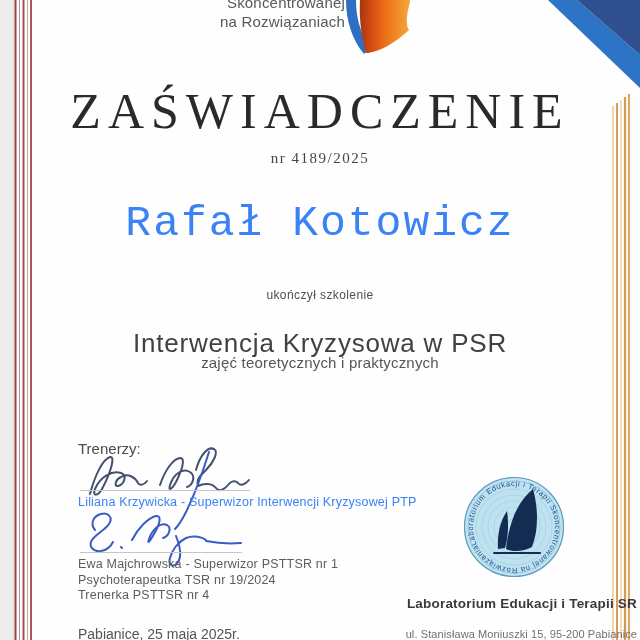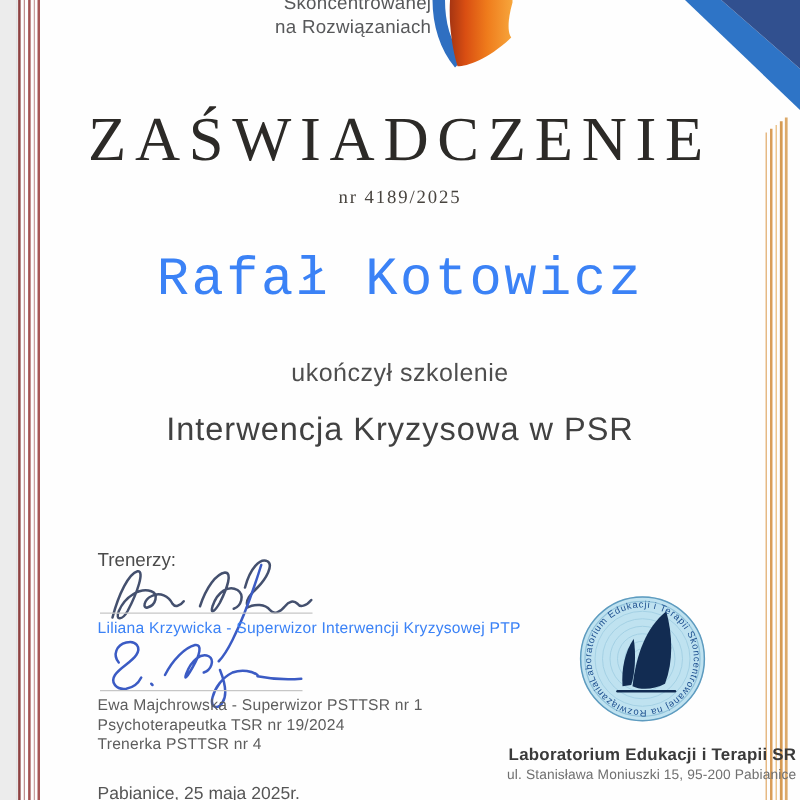--- a/index.html
+++ b/index.html
@@ -11,34 +11,34 @@
   .abs{position:absolute;}
   .centered{left:0;width:640px;text-align:center;}
   
   #scan-edge{left:0;top:0;width:13px;height:640px;background:#ececec;border-right:1px solid #e0dede;}
   
   #org-header{top:-7px;right:295px;text-align:right;font-size:15px;line-height:19px;color:#57585a;letter-spacing:.2px;}
   
   #title{top:82px;font-family:"Liberation Serif",serif;font-weight:400;font-size:50px;letter-spacing:7px;color:#2c2a27;}
   #cert-number{top:150px;font-family:"Liberation Serif",serif;font-size:15px;letter-spacing:1.5px;color:#48443f;}
   #recipient{top:199px;font-family:Liberation Mono, monospace;font-size:43px;letter-spacing:2px;color:#3b82f6;}
-  #completion{top:288px;font-size:20px;color:#4e4e4e;letter-spacing:.4px;}
+  #completion{top:288px;font-size:12px;color:#4e4e4e;letter-spacing:.4px;}
   #course{top:308px;font-size:26px;color:#414141;letter-spacing:.8px;margin-top:20px;}
   #details{top:353px;font-size:15px;line-height:20px;color:#565656;letter-spacing:.2px;}
   
   #trainers-label{left:78px;top:440px;font-size:15px;color:#4b4b4b;}
   .sig-underline{height:1px;background:#c6c6c6;}
   #sig-underline-1{left:80px;top:490px;width:170px;}
   #sig-underline-2{left:80px;top:552px;width:162px;}
   #trainer1-caption{left:78px;top:495px;font-size:12.5px;color:#3b82f6;letter-spacing:.2px;}
   #trainer2-caption{left:78px;top:557px;font-size:12.5px;line-height:15.5px;color:#5d5d5d;letter-spacing:.2px;}
   
   #footer-org{left:327px;top:596px;width:310px;text-align:right;}
   #footer-org .org-name{font-size:13.5px;font-weight:bold;color:#3a3a3a;letter-spacing:.2px;}
-  #footer-org .org-address{font-size:11px;color:#707070;margin-top:3px;letter-spacing:.1px;}
+  #footer-org .org-address{font-size:11px;color:#707070;margin-top:17px;letter-spacing:.1px;}
   #place-date{left:78px;top:626px;font-size:14px;color:#555;}
   #decor{left:0;top:0;width:640px;height:640px;}
   .seal-text{font-family:"Liberation Sans",sans-serif;font-size:7.6px;letter-spacing:.6px;fill:#1d4f8f;}
 </style>
 </head>
 <body>
 
 <svg id="decor" class="abs" viewBox="0 0 640 640">
   <defs>
     <linearGradient id="sailGrad" x1="0" y1="0" x2="1" y2="0">
@@ -123,20 +123,21 @@
   <div>Skoncentrowanej</div>
   <div>na Rozwiązaniach</div>
 </div>
 
 <div class="abs centered" id="title">ZAŚWIADCZENIE</div>
 <div class="abs centered" id="cert-number">nr 4189/2025</div>
 <div class="abs centered" id="recipient">Rafał Kotowicz</div>
 <div class="abs centered" id="completion">ukończył szkolenie</div>
 <div class="abs centered" id="course">Interwencja Kryzysowa w PSR</div>
 <div class="abs centered" id="details">
+  <div>zajęć teoretycznych i praktycznych</div>
 </div>
 
 <div class="abs" id="trainers-label">Trenerzy:</div>
 <div class="abs sig-underline" id="sig-underline-1"></div>
 <div class="abs" id="trainer1-caption">Liliana Krzywicka - Superwizor Interwencji Kryzysowej PTP</div>
 <div class="abs sig-underline" id="sig-underline-2"></div>
 <div class="abs" id="trainer2-caption">
   <div>Ewa Majchrowska - Superwizor PSTTSR nr 1</div>
   <div>Psychoterapeutka TSR nr 19/2024</div>
   <div>Trenerka PSTTSR nr 4</div>

